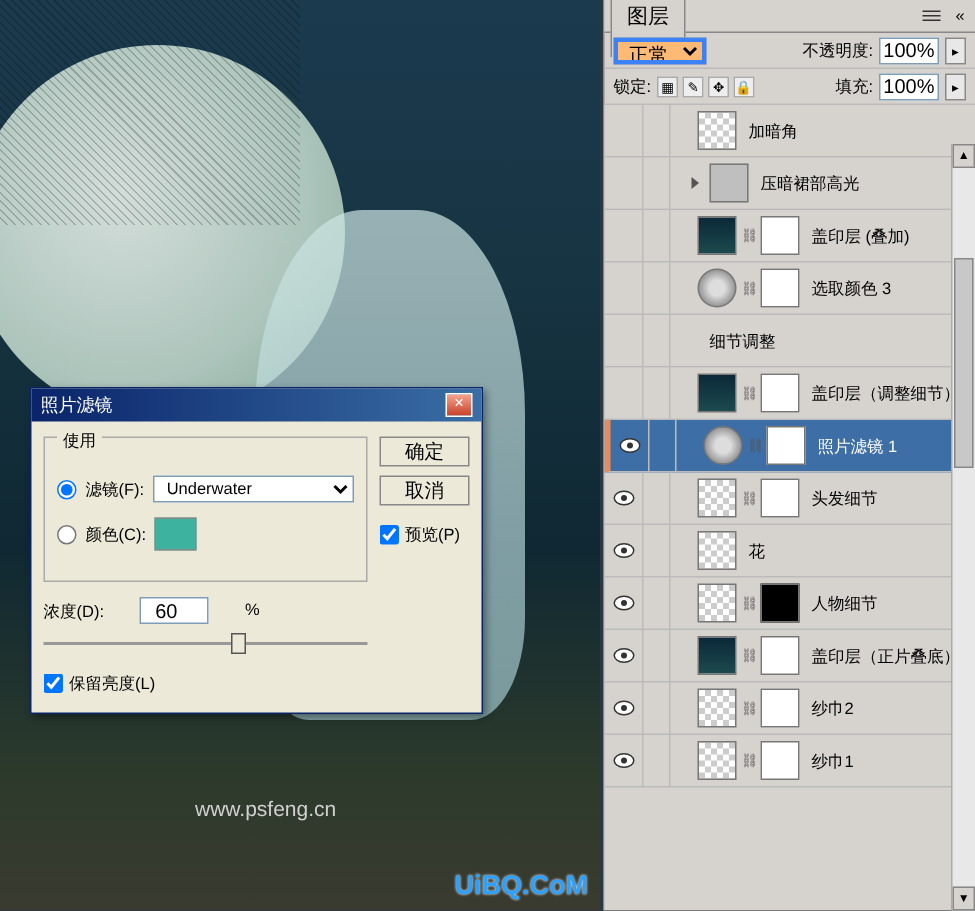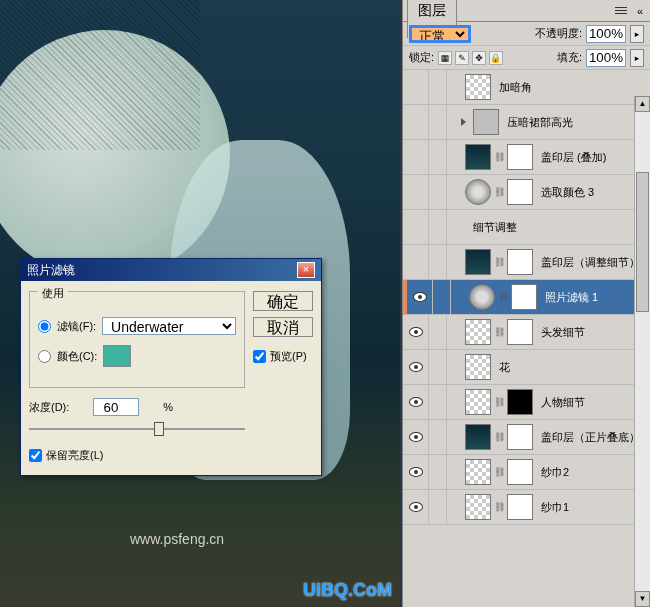--- a/index.html
+++ b/index.html
@@ -13,26 +13,26 @@
 .watermark { position: absolute; left: 130px; bottom: 60px; color: #d0d0d0; font-size: 14px; }
 .watermark2 { position: absolute; right: 258px; bottom: 6px; color: #2aa0ff; font-size: 18px; font-weight: bold; text-shadow: 0 0 2px #fff; }
 
 
 .dialog { position: absolute; left: 20px; top: 258px; width: 302px; background: #ece9d8; border: 1px solid #0a246a; box-shadow: 2px 2px 5px rgba(0,0,0,.4); font-size: 12px; }
 .dlg-title { background: linear-gradient(90deg,#0a246a,#3a6ea5); color: #fff; height: 22px; line-height: 22px; padding: 0 6px; display: flex; justify-content: space-between; align-items: center; }
 .dlg-close { width: 18px; height: 16px; background: linear-gradient(#f5a28e,#c8432a); border: 1px solid #fff; color: #fff; font-size: 11px; text-align: center; line-height: 13px; cursor: pointer; }
 .dlg-body { padding: 10px 8px 12px; display: flex; gap: 8px; }
 .dlg-left { flex: 1; }
 .dlg-right { width: 60px; display: flex; flex-direction: column; gap: 6px; }
-.btn { background: #ece9d8; border: 1px solid #888; height: 20px; font-size: 16px; cursor: pointer; }
+.btn { background: #ece9d8; border: 1px solid #888; height: 20px; font-size: 13px; cursor: pointer; }
 .fieldset { border: 1px solid #aaa; padding: 8px 8px 10px; margin-bottom: 10px; }
 .fieldset-title { position: relative; top: -14px; background: #ece9d8; display: inline-block; padding: 0 4px; font-size: 11px; }
 .radio-row { display: flex; align-items: center; gap: 6px; margin: 2px 0 10px 0; font-size: 11px; }
 .radio-row input[type=radio] { margin: 0; }
-.select { flex: 1; height: 18px; border: 1px solid #7f9db9; background: #fff; font-size: 14px; padding: 0 4px; }
+.select { flex: 1; height: 18px; border: 1px solid #7f9db9; background: #fff; font-size: 11px; padding: 0 4px; }
 .swatch { width: 28px; height: 22px; border: 1px solid #888; background: #3db39f; }
 .density-row { display: flex; align-items: center; gap: 24px; font-size: 11px; margin-bottom: 4px; }
 .density-input { width: 46px; height: 18px; border: 1px solid #7f9db9; text-align: right; padding-right: 20px; }
 .slider { height: 18px; position: relative; margin-bottom: 10px; }
 .slider-track { position: absolute; top: 8px; left: 0; right: 0; height: 2px; background: #999; }
 .slider-thumb { position: absolute; top: 2px; left: 58%; width: 10px; height: 14px; background: #ece9d8; border: 1px solid #555; }
 .check-row { display: flex; align-items: center; gap: 4px; font-size: 11px; }
 
 
 .panel { position: absolute; right: 0; top: 0; width: 248px; height: 607px; background: #d6d3ce; border-left: 1px solid #888; display: flex; flex-direction: column; font-size: 11px; }

